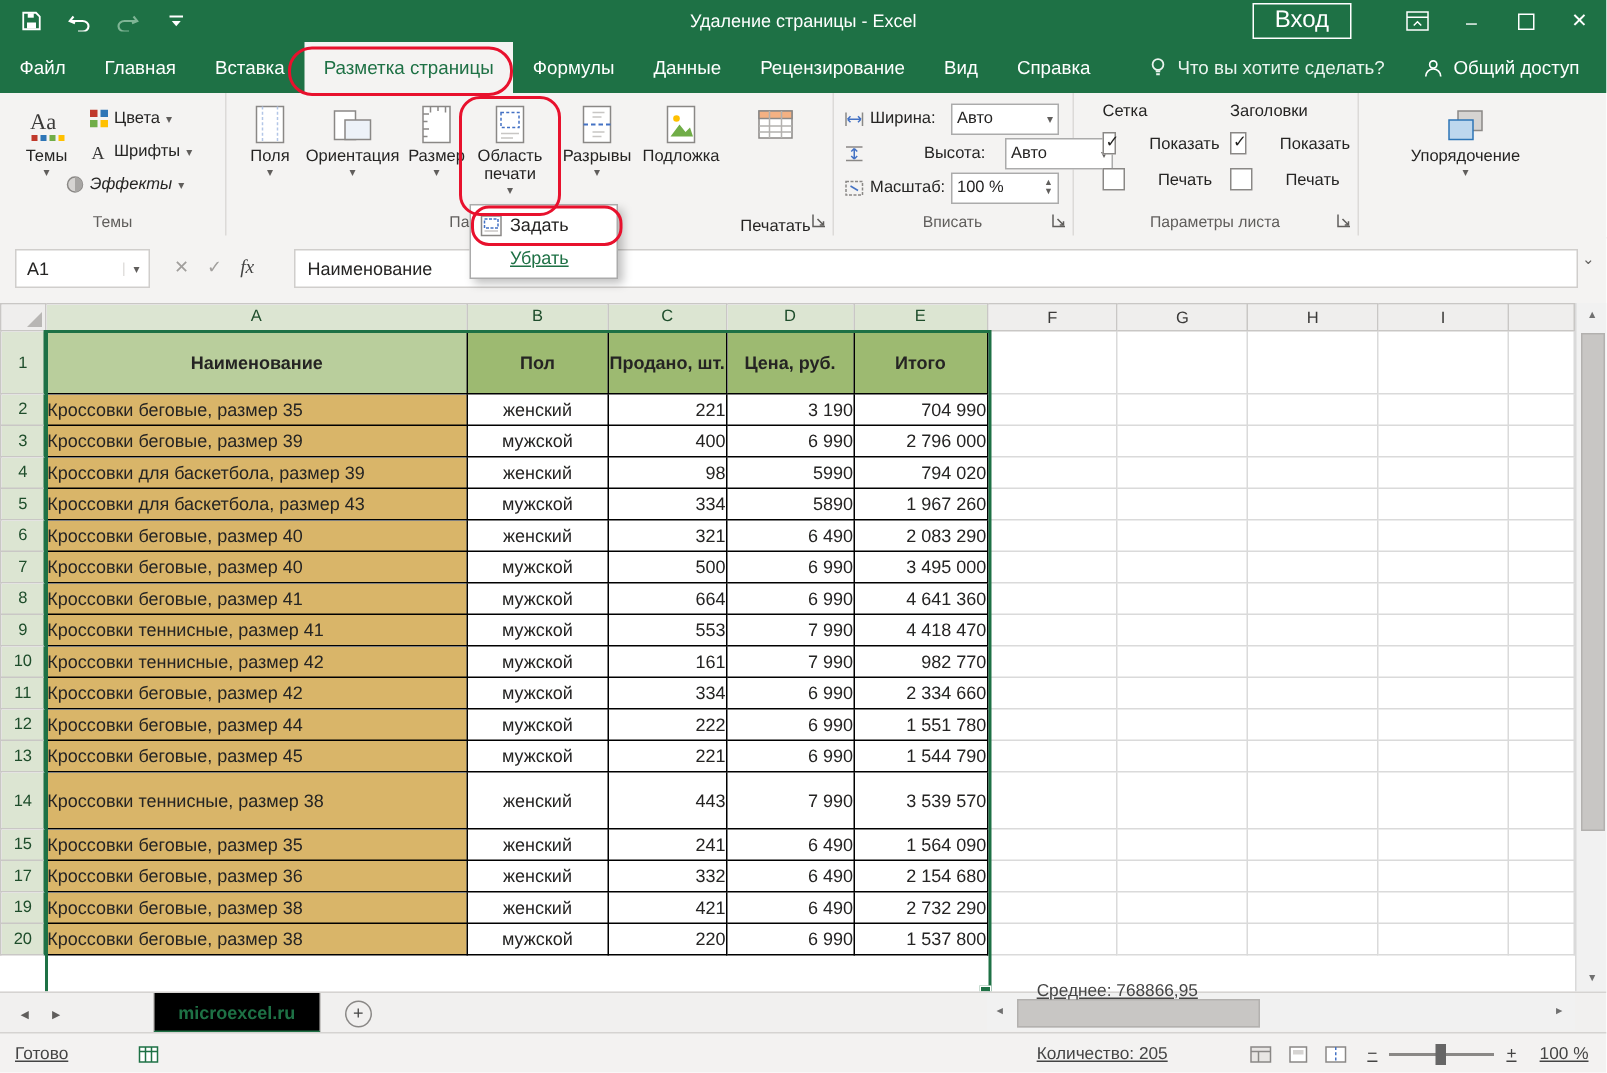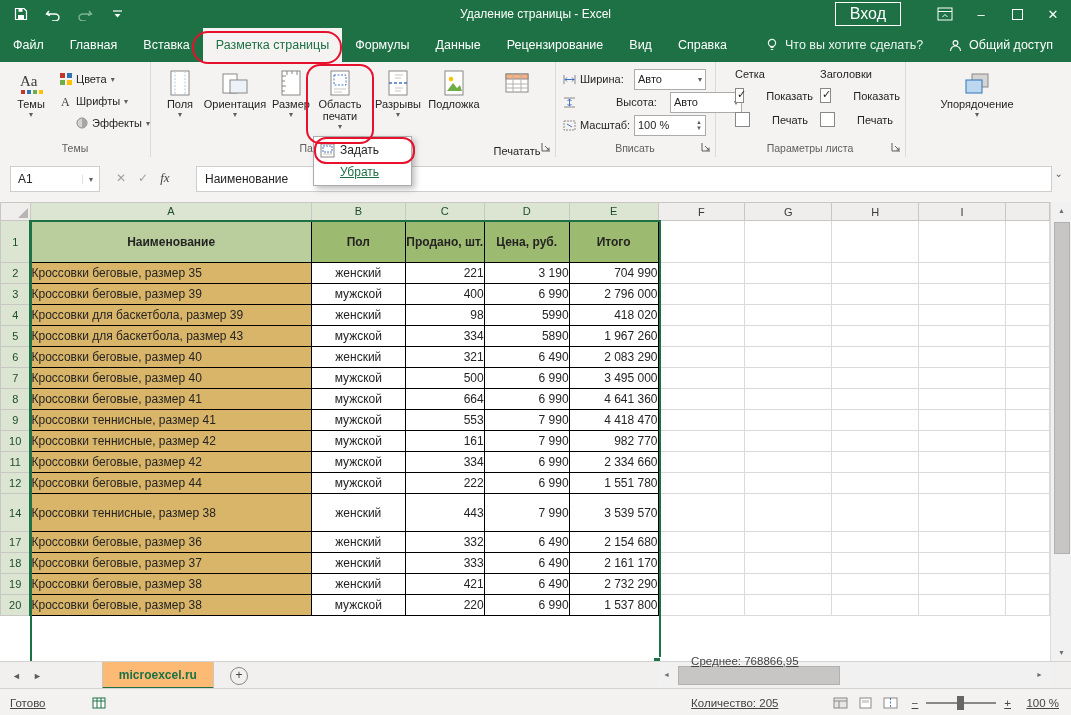--- a/index.html
+++ b/index.html
@@ -72,21 +72,21 @@
 
   
   #vscroll{position:absolute;left:1050px;top:202px;width:21px;height:459px;background:#F1F1F1;border-left:1px solid #DADADA;}
   .varrow{height:17px;display:flex;align-items:center;justify-content:center;font-size:7px;color:#707070;}
   #vthumb{position:absolute;left:3px;top:20px;width:14px;height:330px;background:#C8C6C4;border:1px solid #B3B1AF;}
   .varrow.bottom{position:absolute;bottom:0;left:0;right:0;}
 
   
   #sheetstrip{position:absolute;top:661px;left:0;width:1071px;height:27px;background:#F1F0EF;border-top:1px solid #D5D3D1;display:flex;align-items:stretch;}
   .tabnav{display:flex;align-items:center;gap:12px;padding:0 12px;color:#605E5C;font-size:9px;}
-  .sheettab{margin-left:48px;display:flex;align-items:center;padding:0 16px;background:#fdba74;border-left:1px solid #C8C6C4;border-right:1px solid #C8C6C4;border-bottom:2px solid #1E7145;color:#1E7145;font-weight:bold;font-size:12px;}
+  .sheettab{margin-left:48px;display:flex;align-items:center;padding:0 16px;background:#000000;border-left:1px solid #C8C6C4;border-right:1px solid #C8C6C4;border-bottom:2px solid #1E7145;color:#1E7145;font-weight:bold;font-size:12px;}
   .addsheet{width:22px;display:flex;align-items:center;justify-content:center;margin-left:14px;}
   .addsheet span{width:16px;height:16px;border:1px solid #8A8886;border-radius:50%;font-size:12px;line-height:14px;text-align:center;color:#444;}
   #hscroll{position:absolute;left:658px;top:662px;width:392px;height:25px;background:#F1F1F1;display:flex;align-items:center;}
   .harrow{width:17px;text-align:center;font-size:7px;color:#707070;}
   #hthumb{position:absolute;left:20px;top:4px;width:160px;height:17px;background:#C8C6C4;border:1px solid #B3B1AF;}
 
   
   #statusbar{position:absolute;top:688px;left:0;width:1071px;height:27px;background:#F3F2F1;border-top:1px solid #D5D3D1;display:flex;align-items:center;font-size:11.5px;color:#444;text-decoration:underline;}
   #statusbar .ready{margin-left:10px;}
   .macroicon{margin-left:46px;}
@@ -223,21 +223,21 @@
       </div>
       <div class="smallrow" style="left:60px;top:29px;">
         <span>
             <svg width="12" height="12" viewBox="0 0 12 12">
               <text x="1" y="11" font-size="12" font-family="serif" fill="#3B3A39">A</text>
             </svg>
           </span>
         <span>Шрифты</span>
           <span class="dd">▾</span>
       </div>
-      <div class="smallrow" style="left:76px;top:51px;">
+      <div class="smallrow" style="left:44px;top:51px;font-style:italic;">
         <span>
             <svg width="12" height="12" viewBox="0 0 12 12">
               <circle cx="6" cy="6" r="5" fill="#D6D4D2" stroke="#8A8886"></circle>
               <path d="M6 1 a5 5 0 0 1 0 10 z" fill="#A8A6A4"></path>
             </svg>
           </span>
         <span>Эффекты</span>
           <span class="dd">▾</span>
       </div>
       <div class="glabel">Темы</div>
@@ -510,21 +510,21 @@
               <td class="emp"></td>
               <td class="emp"></td>
               <td class="emp"></td>
             </tr>
             <tr style="height:21px">
               <th class="rh sel">4</th>
               <td class="colA">Кроссовки для баскетбола, размер 39</td>
               <td class="colB">женский</td>
               <td class="colN">98</td>
               <td class="colN">5990</td>
-              <td class="colN">418 020</td>
+              <td class="colN">794 020</td>
               <td class="emp"></td>
               <td class="emp"></td>
               <td class="emp"></td>
               <td class="emp"></td>
               <td class="emp"></td>
             </tr>
             <tr style="height:21px">
               <th class="rh sel">5</th>
               <td class="colA">Кроссовки для баскетбола, размер 43</td>
               <td class="colB">мужской</td>
@@ -615,59 +615,72 @@
               <td class="emp"></td>
               <td class="emp"></td>
             </tr>
             <tr style="height:21px">
               <th class="rh sel">12</th>
               <td class="colA">Кроссовки беговые, размер 44</td>
               <td class="colB">мужской</td>
               <td class="colN">222</td>
               <td class="colN">6 990</td>
               <td class="colN">1 551 780</td>
+              <td class="emp"></td>
+              <td class="emp"></td>
+              <td class="emp"></td>
+              <td class="emp"></td>
+              <td class="emp"></td>
+            </tr>
+            <tr style="height:21px">
+              <th class="rh sel">13</th>
+              <td class="colA">Кроссовки беговые, размер 45</td>
+              <td class="colB">мужской</td>
+              <td class="colN">221</td>
+              <td class="colN">6 990</td>
+              <td class="colN">1 544 790</td>
               <td class="emp"></td>
               <td class="emp"></td>
               <td class="emp"></td>
               <td class="emp"></td>
               <td class="emp"></td>
             </tr>
             <tr style="height:38px">
               <th class="rh sel">14</th>
               <td class="colA">Кроссовки теннисные, размер 38</td>
               <td class="colB">женский</td>
               <td class="colN">443</td>
               <td class="colN">7 990</td>
               <td class="colN">3 539 570</td>
               <td class="emp"></td>
               <td class="emp"></td>
               <td class="emp"></td>
               <td class="emp"></td>
               <td class="emp"></td>
             </tr>
             <tr style="height:21px">
+              <th class="rh sel">15</th>
+              <td class="colA">Кроссовки беговые, размер 35</td>
+              <td class="colB">женский</td>
+              <td class="colN">241</td>
+              <td class="colN">6 490</td>
+              <td class="colN">1 564 090</td>
+              <td class="emp"></td>
+              <td class="emp"></td>
+              <td class="emp"></td>
+              <td class="emp"></td>
+              <td class="emp"></td>
+            </tr>
+            <tr style="height:21px">
               <th class="rh sel">17</th>
               <td class="colA">Кроссовки беговые, размер 36</td>
               <td class="colB">женский</td>
               <td class="colN">332</td>
               <td class="colN">6 490</td>
               <td class="colN">2 154 680</td>
-              <td class="emp"></td>
-              <td class="emp"></td>
-              <td class="emp"></td>
-              <td class="emp"></td>
-              <td class="emp"></td>
-            </tr>
-            <tr style="height:21px">
-              <th class="rh sel">18</th>
-              <td class="colA">Кроссовки беговые, размер 37</td>
-              <td class="colB">женский</td>
-              <td class="colN">333</td>
-              <td class="colN">6 490</td>
-              <td class="colN">2 161 170</td>
               <td class="emp"></td>
               <td class="emp"></td>
               <td class="emp"></td>
               <td class="emp"></td>
               <td class="emp"></td>
             </tr>
             <tr style="height:21px">
               <th class="rh sel">19</th>
               <td class="colA">Кроссовки беговые, размер 38</td>
               <td class="colB">женский</td>

